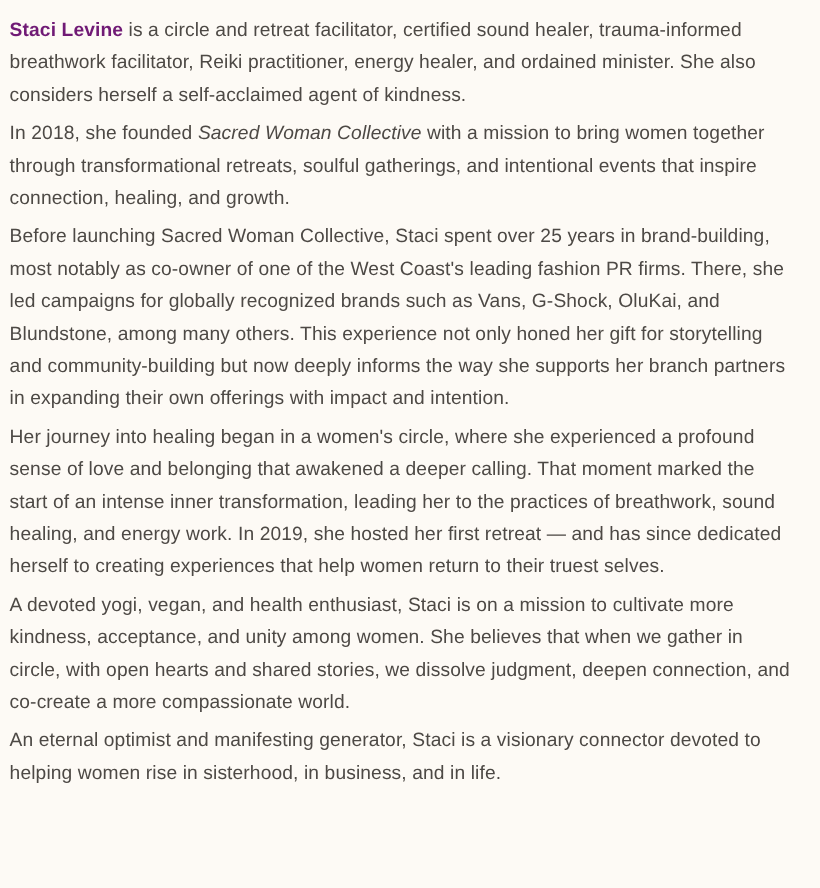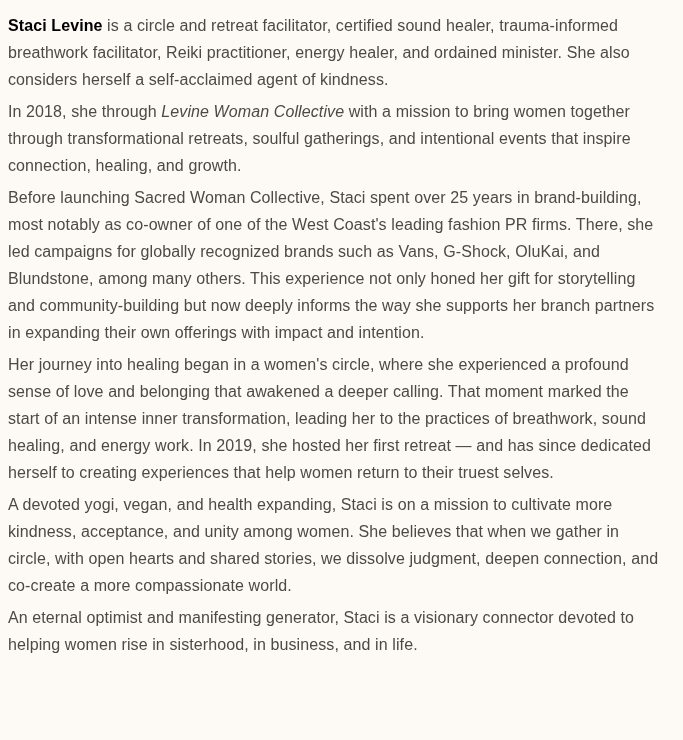--- a/index.html
+++ b/index.html
@@ -19,37 +19,37 @@
   .para {
     margin: 0 0 5px 0;
     font-size: 16px;
     line-height: 27px;
     letter-spacing: 0.1px;
     color: #4d4945;
     text-align: left;
   }
   .para strong {
     font-weight: 700;
-    color: #000000;
+    color: #701a75;
   }
   .para em {
     font-style: italic;
   }
 </style>
 </head>
 <body>
 
 <div class="bio">
 
   <p class="para"><strong>Staci Levine</strong><span> is a circle and retreat facilitator, certified sound healer, trauma-informed breathwork facilitator, Reiki practitioner, energy healer, and ordained minister. She also considers herself a self-acclaimed agent of kindness.</span></p>
 
-  <p class="para"><span>In 2018, she through </span><em>Levine Woman Collective</em><span> with a mission to bring women together through transformational retreats, soulful gatherings, and intentional events that inspire connection, healing, and growth.</span></p>
+  <p class="para"><span>In 2018, she founded </span><em>Sacred Woman Collective</em><span> with a mission to bring women together through transformational retreats, soulful gatherings, and intentional events that inspire connection, healing, and growth.</span></p>
 
   <p class="para">Before launching Sacred Woman Collective, Staci spent over 25 years in brand-building, most notably as co-owner of one of the West Coast's leading fashion PR firms. There, she led campaigns for globally recognized brands such as Vans, G-Shock, OluKai, and Blundstone, among many others. This experience not only honed her gift for storytelling and community-building but now deeply informs the way she supports her branch partners in expanding their own offerings with impact and intention.</p>
 
   <p class="para">Her journey into healing began in a women's circle, where she experienced a profound sense of love and belonging that awakened a deeper calling. That moment marked the start of an intense inner transformation, leading her to the practices of breathwork, sound healing, and energy work. In 2019, she hosted her first retreat — and has since dedicated herself to creating experiences that help women return to their truest selves.</p>
 
 
-  <p class="para">A devoted yogi, vegan, and health expanding, Staci is on a mission to cultivate more kindness, acceptance, and unity among women. She believes that when we gather in circle, with open hearts and shared stories, we dissolve judgment, deepen connection, and co-create a more compassionate world.</p>
+  <p class="para">A devoted yogi, vegan, and health enthusiast, Staci is on a mission to cultivate more kindness, acceptance, and unity among women. She believes that when we gather in circle, with open hearts and shared stories, we dissolve judgment, deepen connection, and co-create a more compassionate world.</p>
 
   <p class="para">An eternal optimist and manifesting generator, Staci is a visionary connector devoted to helping women rise in sisterhood, in business, and in life.</p>
 
 </div>
 
 </body></html>

